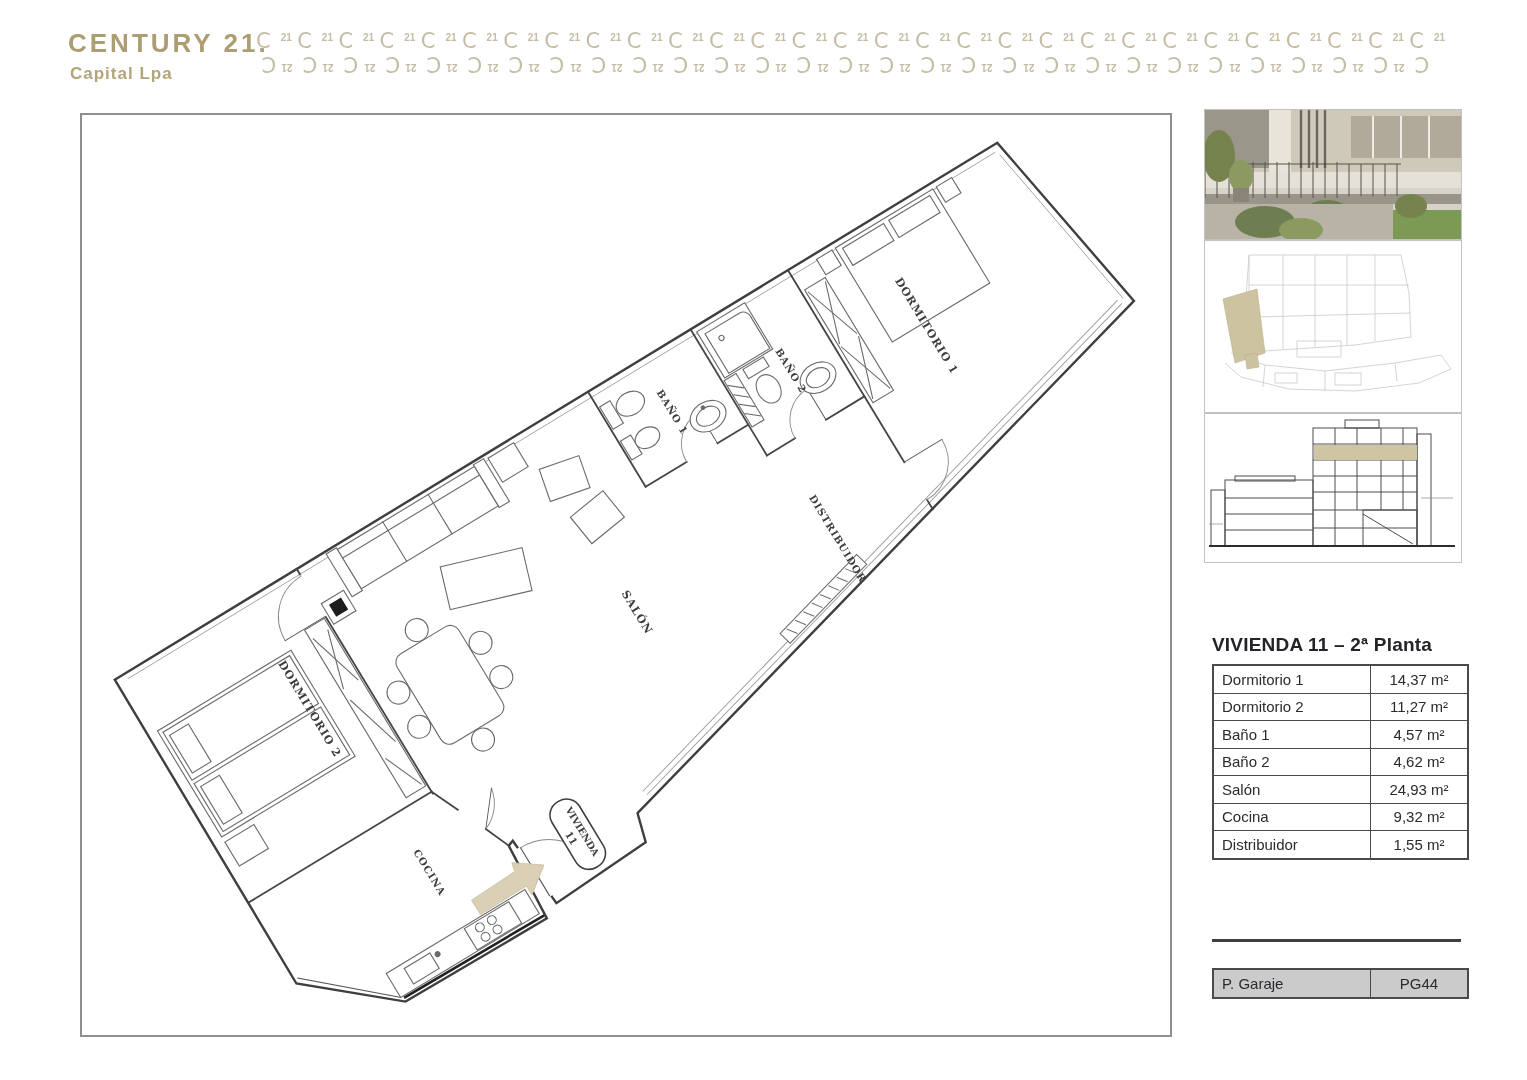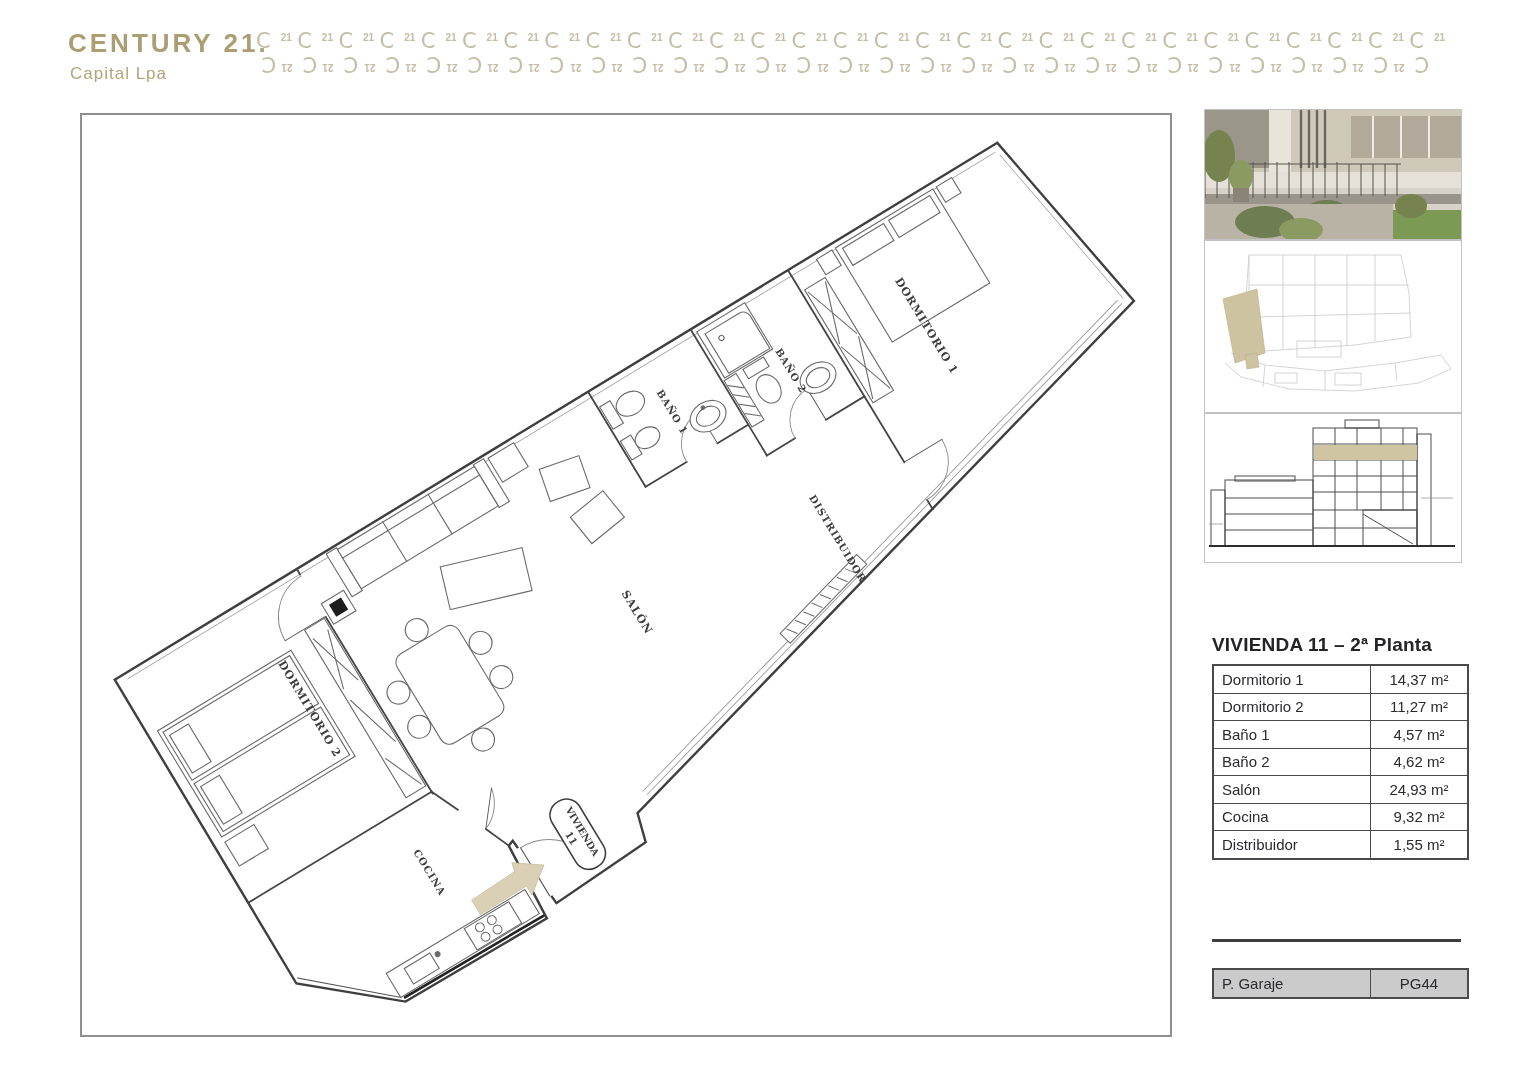--- a/index.html
+++ b/index.html
@@ -1,21 +1,21 @@
 <!DOCTYPE html>
 <html><head>
 <meta charset="utf-8">
 <style>
   html,body{margin:0;padding:0;background:#ffffff;}
   body{width:1527px;height:1080px;position:relative;font-family:"Liberation Sans",sans-serif;overflow:hidden;}
   .abs{position:absolute;}
 
   
   .brand{left:68px;top:30px;color:#ac9d72;font-weight:bold;font-size:26px;letter-spacing:3px;line-height:1;}
-  .brand-sub{left:70px;top:64px;color:#b2a57b;font-weight:normal;font-size:17px;letter-spacing:1px;}
+  .brand-sub{left:70px;top:64px;color:#b2a57b;font-weight:bold;font-size:17px;letter-spacing:1px;}
   .pattern-strip{left:256px;top:31px;width:1190px;height:50px;overflow:hidden;color:#c4bca4;}
   .pat-row{white-space:nowrap;height:22px;line-height:20px;}
   .pat-row2{margin-top:-3px;margin-left:-21px;}
   .pat-unit{display:inline-block;width:41.2px;vertical-align:top;}
   .pat-unit.flip{transform:rotate(180deg);}
   .pat-c{font-size:21px;font-family:"DejaVu Sans",sans-serif;}
   .pat-n{font-size:10px;font-weight:bold;position:relative;top:-7px;left:1px;margin-left:9px;}
 
   
   .plan-frame{left:80px;top:113px;width:1092px;height:924px;border:2px solid #8f8f8f;background:#fff;box-sizing:border-box;}

